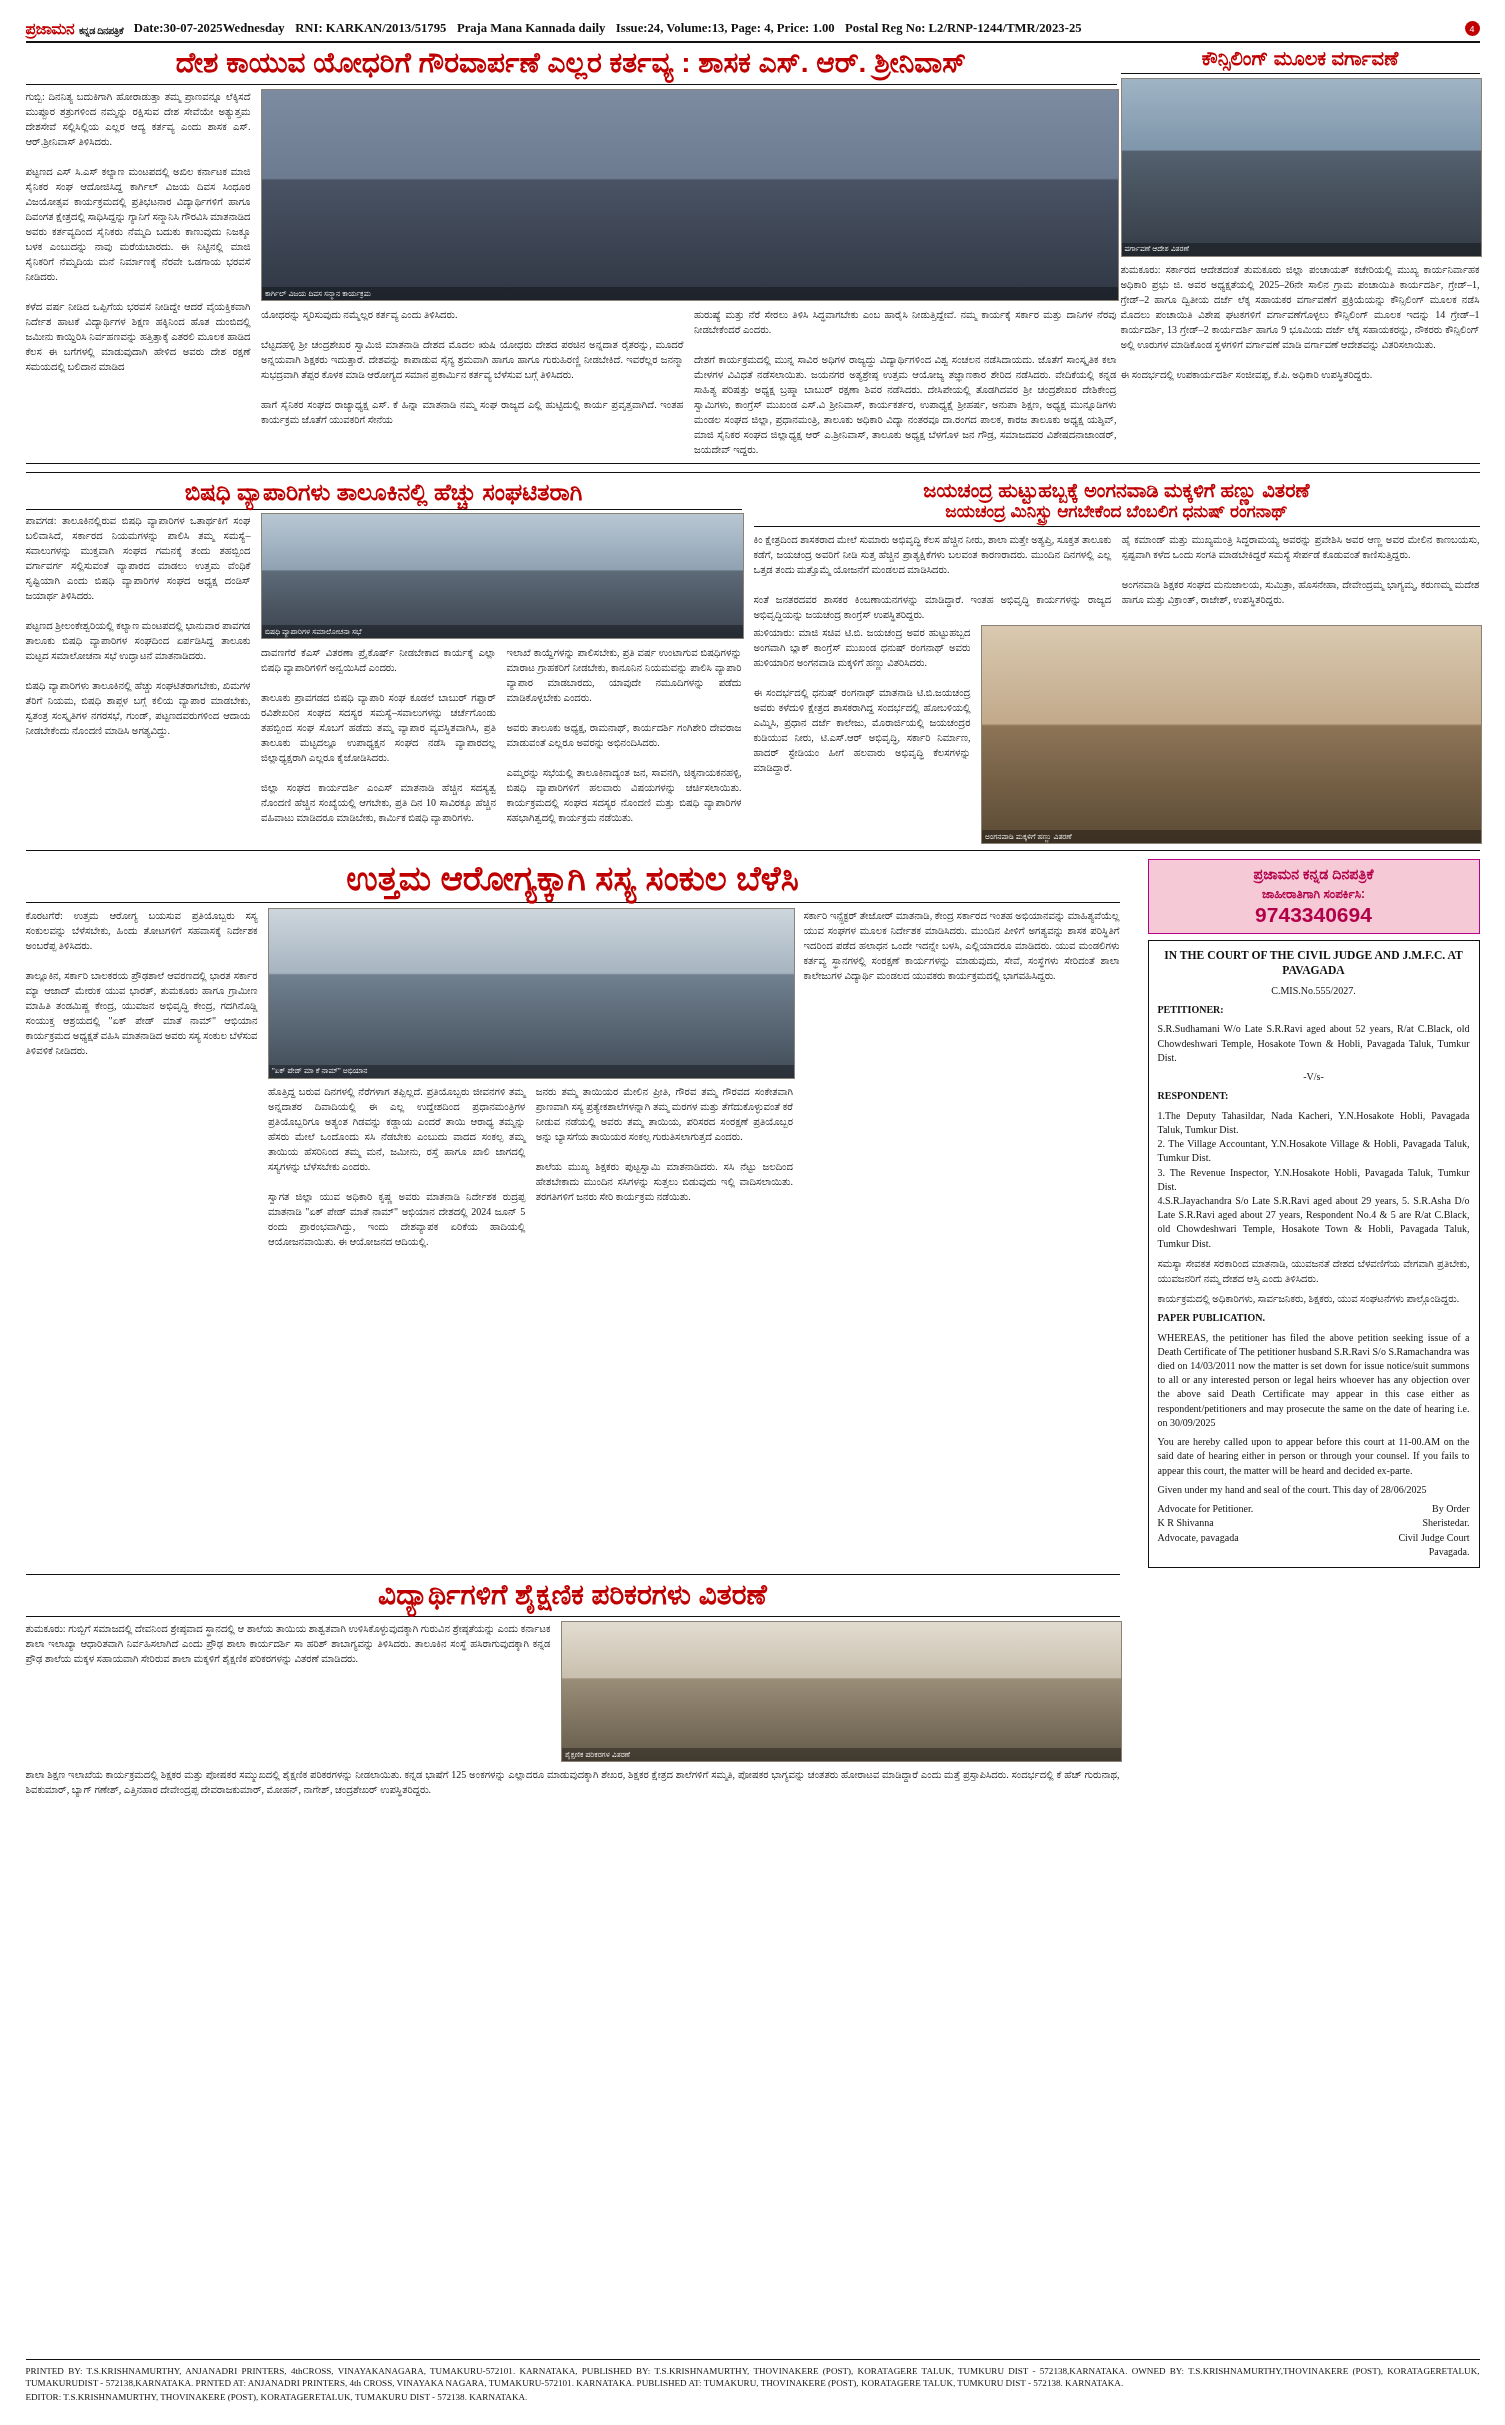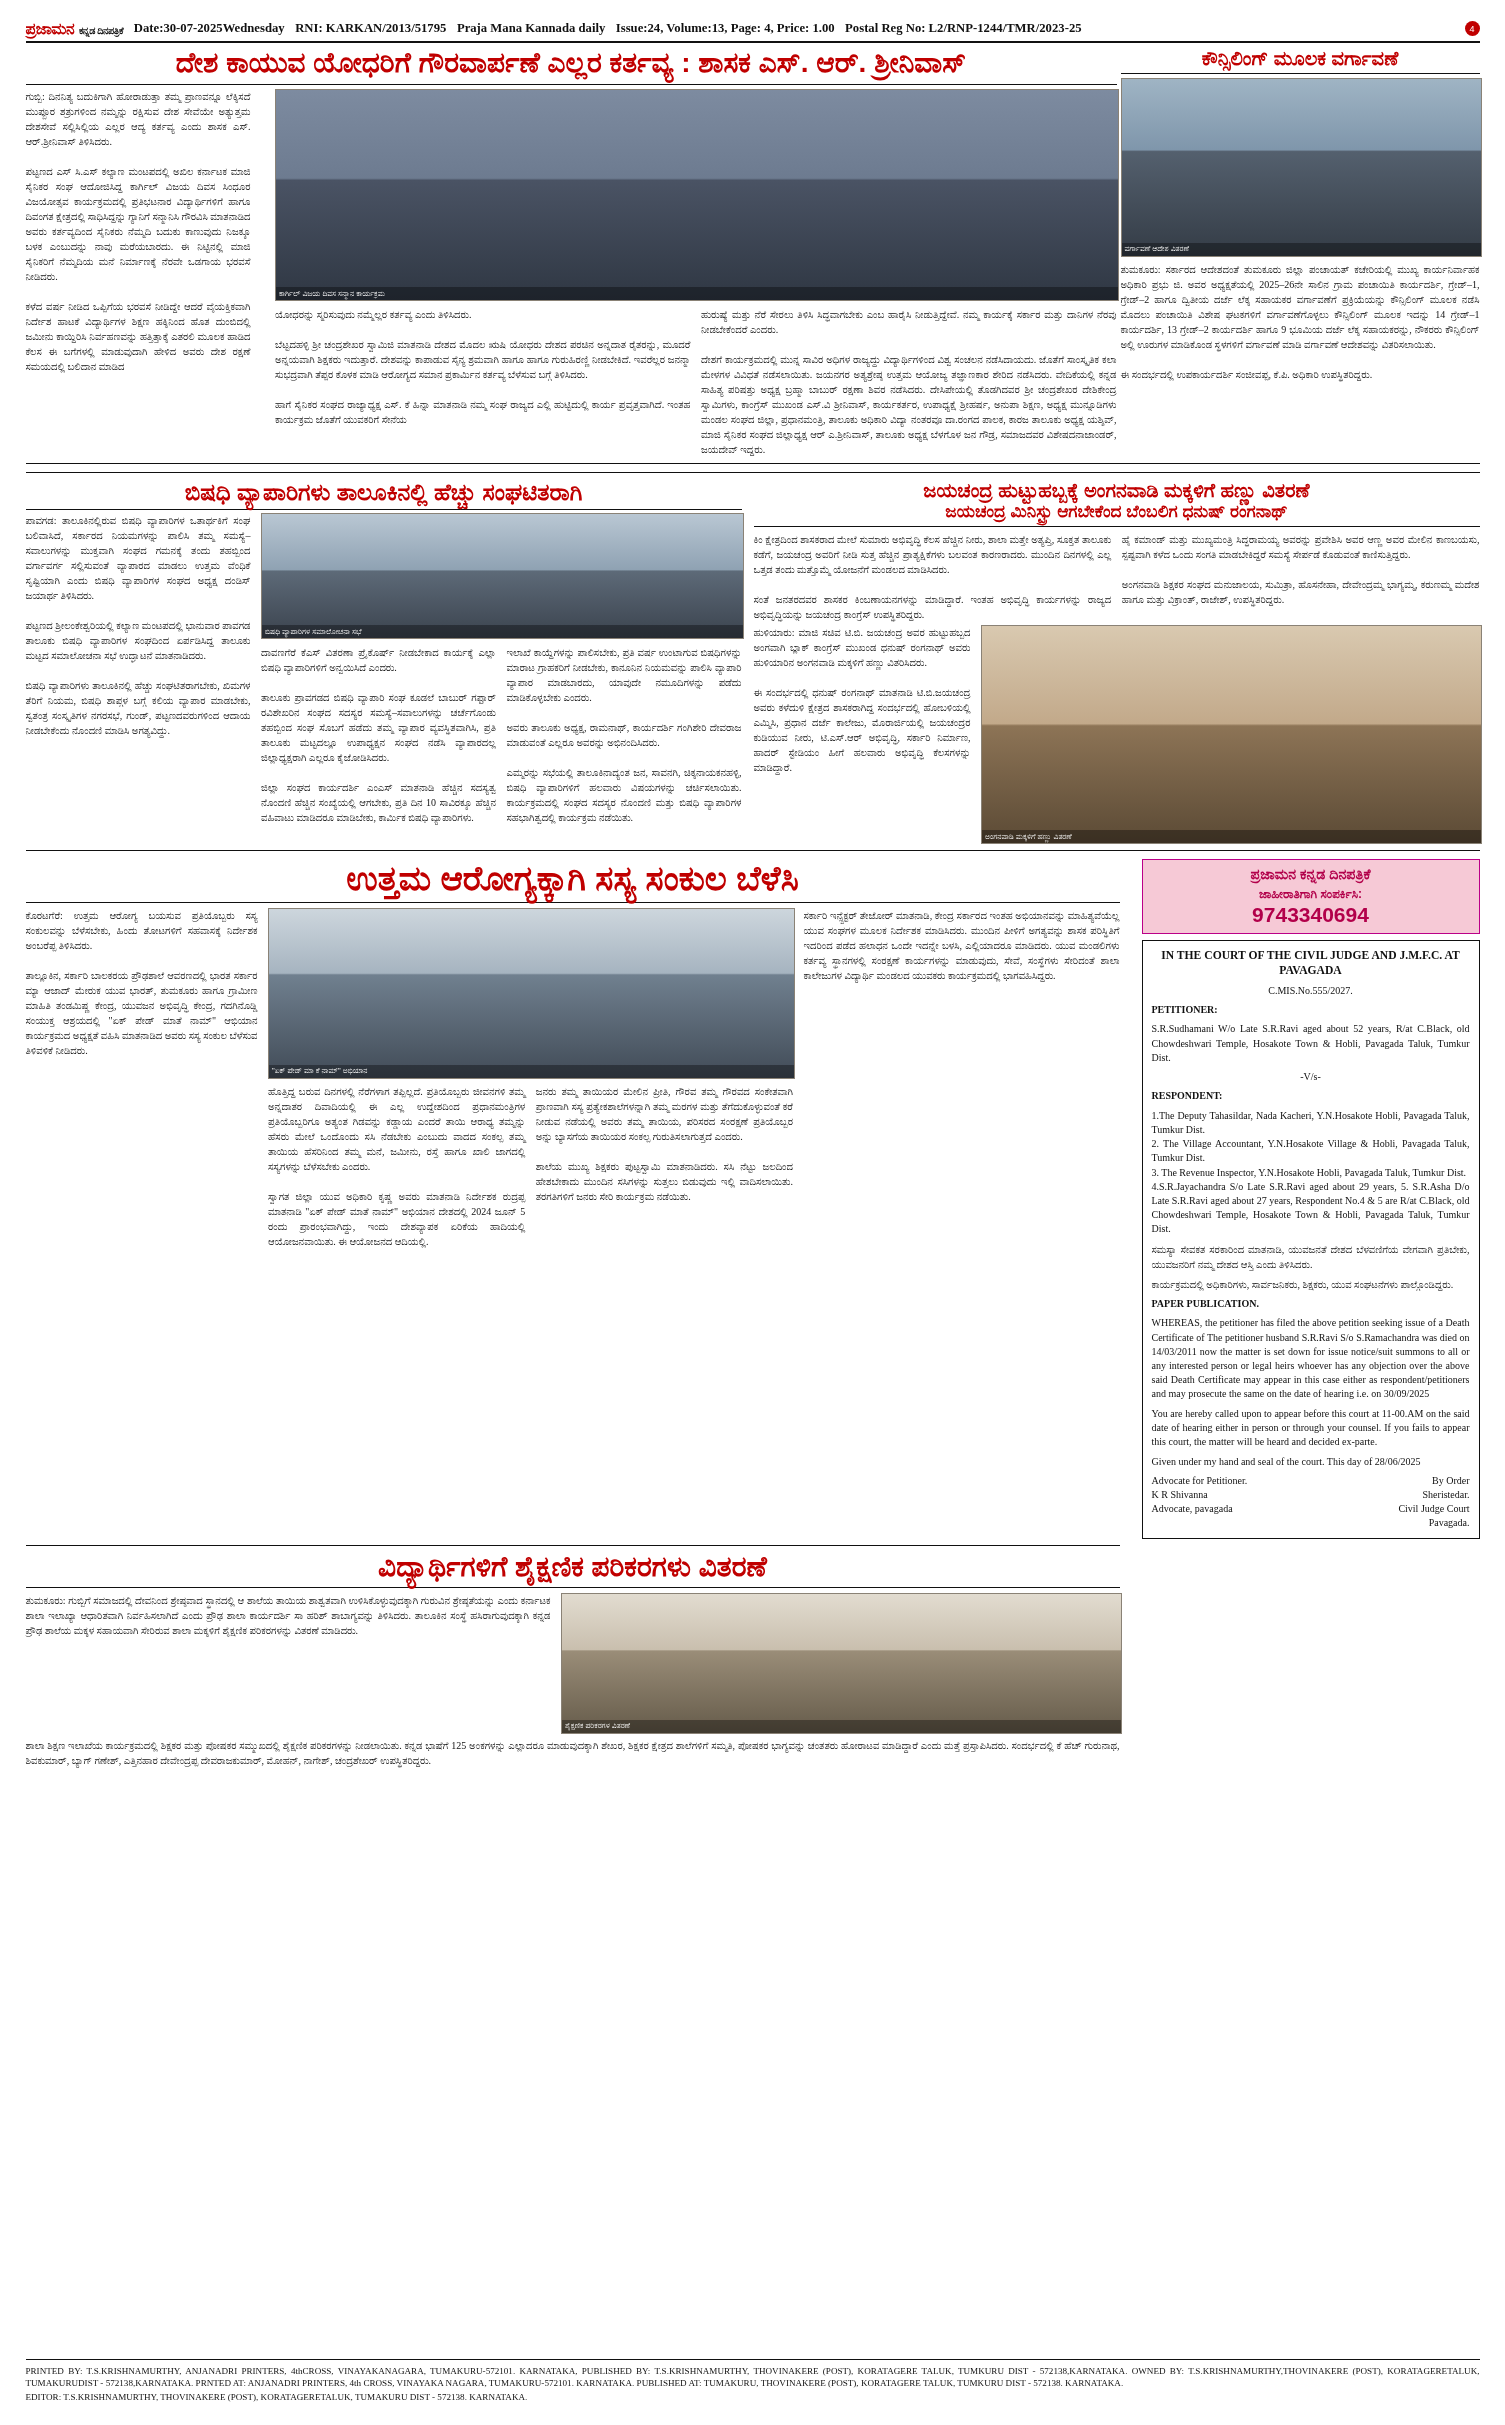--- a/index.html
+++ b/index.html
@@ -81,21 +81,21 @@
       <div class="hl hl-xl">ದೇಶ ಕಾಯುವ ಯೋಧರಿಗೆ ಗೌರವಾರ್ಪಣೆ ಎಲ್ಲರ ಕರ್ತವ್ಯ : ಶಾಸಕ ಎಸ್. ಆರ್. ಶ್ರೀನಿವಾಸ್</div>
       <div class="rule"></div>
       <div class="cols" style="margin-top:3px;">
         <div class="col" style="flex:0 0 225px;">
           <div class="kn" style="white-space:pre-line;">ಗುಬ್ಬಿ: ದಿನನಿತ್ಯ ಬದುಕಿಗಾಗಿ ಹೋರಾಡುತ್ತಾ ತಮ್ಮ ಪ್ರಾಣವನ್ನೂ ಲೆಕ್ಕಿಸದೆ ಮುಪ್ಪೂರ ಶತ್ರುಗಳಿಂದ ನಮ್ಮನ್ನು ರಕ್ಷಿಸುವ ದೇಶ ಸೇವೆಯೇ ಅತ್ಯುತ್ತಮ ದೇಶಸೇವೆ ಸಲ್ಲಿಸಿಲ್ಲಿಯ ಎಲ್ಲರ ಆದ್ಯ ಕರ್ತವ್ಯ ಎಂದು ಶಾಸಕ ಎಸ್. ಆರ್.ಶ್ರೀನಿವಾಸ್ ತಿಳಿಸಿದರು.
 
 ಪಟ್ಟಣದ ಎಸ್ ಸಿ.ಎಸ್ ಕಲ್ಯಾಣ ಮಂಟಪದಲ್ಲಿ ಅಖಿಲ ಕರ್ನಾಟಕ ಮಾಜಿ ಸೈನಿಕರ ಸಂಘ ಆದೋಜಿಸಿದ್ದ ಕಾರ್ಗಿಲ್ ವಿಜಯ ದಿವಸ ಸಿಂಧೂರ ವಿಜಯೋತ್ಸವ ಕಾರ್ಯಕ್ರಮದಲ್ಲಿ ಪ್ರತಿಭಟನಾರ ವಿದ್ಯಾರ್ಥಿಗಳಿಗೆ ಹಾಗೂ ದಿವಂಗತ ಕ್ಷೇತ್ರದಲ್ಲಿ ಸಾಧಿಸಿದ್ದನ್ನು ಗ್ಯಾನಿಗೆ ಸನ್ಮಾನಿಸಿ ಗೌರವಿಸಿ ಮಾತನಾಡಿದ ಅವರು ಕರ್ತವ್ಯದಿಂದ ಸೈನಿಕರು ನೆಮ್ಮದಿ ಬದುಕು ಕಾಣುವುದು ನಿಜಕ್ಕೂ ಬಳಕ ಎಂಬುದನ್ನು ನಾವು ಮರೆಯಬಾರದು. ಈ ನಿಟ್ಟಿನಲ್ಲಿ ಮಾಜಿ ಸೈನಿಕರಿಗೆ ನೆಮ್ಮದಿಯ ಮನೆ ನಿರ್ಮಾಣಕ್ಕೆ ನೆರವೇ ಒಡಗಾಯ ಭರವಸೆ ನೀಡಿದರು.
 
 ಕಳೆದ ವರ್ಷ ನೀಡಿದ ಒಪ್ಪಿಗೆಯ ಭರವಸೆ ನೀಡಿದ್ದೇ ಆದರೆ ವೈಯಕ್ತಿಕವಾಗಿ ನಿರ್ದೇಶ ಹಾಟಕೆ ವಿದ್ಯಾರ್ಥಿಗಳ ಶಿಕ್ಷಣ ಹಕ್ಕಿನಿಂದ ಹೊತ ದುಂಬಿದಲ್ಲಿ ಜಮೀನು ಕಾಯ್ದಿರಿಸಿ ನಿರ್ವಹಣವನ್ನು ಹತ್ತಿತ್ತಾಕ್ಕೆ ಎತರಲಿ ಮೂಲಕ ಹಾಡಿದ ಕೆಲಸ ಈ ಬಗೆಗಳಲ್ಲಿ ಮಾಡುವುದಾಗಿ ಹೇಳಿದ ಅವರು ದೇಶ ರಕ್ಷಣೆ ಸಮಯದಲ್ಲಿ ಬಲಿದಾನ ಮಾಡಿದ</div>
         </div>
-        <div class="col" style="flex:1;margin-left:14px;">
+        <div class="col" style="flex:1;">
           <div class="photo grp" style="width:100%;height:210px;">
             <div class="cap">ಕಾರ್ಗಿಲ್ ವಿಜಯ ದಿವಸ ಸನ್ಮಾನ ಕಾರ್ಯಕ್ರಮ</div>
           </div>
           <div class="cols" style="margin-top:6px;">
             <div class="col">
                   <div class="kn" style="white-space:pre-line;">ಯೋಧರನ್ನು ಸ್ಮರಿಸುವುದು ನಮ್ಮೆಲ್ಲರ ಕರ್ತವ್ಯ ಎಂದು ತಿಳಿಸಿದರು.
 
 ಬೆಟ್ಟದಹಳ್ಳಿ ಶ್ರೀ ಚಂದ್ರಶೇಖರ ಸ್ವಾಮಿಜಿ ಮಾತನಾಡಿ ದೇಶದ ಮೊದಲ ಋಷಿ ಯೋಧರು ದೇಶದ ಪರಚಿನ ಅನ್ನದಾತ ರೈತರನ್ನು, ಮೂದರೆ ಅನ್ನಯವಾಗಿ ಶಿಕ್ಷಕರು ಇದುತ್ತಾರೆ. ದೇಶವನ್ನು ಕಾಪಾಡುವ ಸೈನ್ಯ ಶ್ರಮವಾಗಿ ಹಾಗೂ ಹಾಗೂ ಗುರುಹಿರಣ್ಣಿ ನೀಡಬೇಕಿದೆ. ಇವರೆಲ್ಲರ ಜನನ್ಮಾ ಸುಭದ್ರವಾಗಿ ತೆಪ್ಪರ ಕೊಳಕ ಮಾಡಿ ಆರೋಗ್ಯದ ಸಮಾನ ಪ್ರಕಾರ್ಮಿನ ಕರ್ತವ್ಯ ಬೆಳೆಸುವ ಬಗ್ಗೆ ತಿಳಿಸಿದರು.
 
 ಹಾಗೆ ಸೈನಿಕರ ಸಂಘದ ರಾಜ್ಯಾಧ್ಯಕ್ಷ ಎಸ್. ಕೆ ಹಿನ್ನಾ ಮಾತನಾಡಿ ನಮ್ಮ ಸಂಘ ರಾಜ್ಯದ ಎಲ್ಲಿ ಹುಟ್ಟಿದುಲ್ಲಿ ಕಾರ್ಯ ಪ್ರವೃತ್ತವಾಗಿದೆ. ಇಂತಹ ಕಾರ್ಯಕ್ರಮ ಜೊತೆಗೆ ಯುವಕರಿಗೆ ಸೇನೆಯ</div>
@@ -185,21 +185,21 @@
         <div class="col" style="flex:1;">
           <div class="photo warm" style="width:100%;height:217px;">
             <div class="cap">ಅಂಗನವಾಡಿ ಮಕ್ಕಳಿಗೆ ಹಣ್ಣು ವಿತರಣೆ</div>
           </div>
         </div>
       </div>
     </div>
   </div>
 
   <div class="hdr-band2"></div>
-  <div style="display:flex;gap:22px;margin-top:3px;">
+  <div style="display:flex;gap:28px;margin-top:3px;">
     <div style="flex:0 0 1094px;">
       <div class="hl hl-xxl">ಉತ್ತಮ ಆರೋಗ್ಯಕ್ಕಾಗಿ ಸಸ್ಯ ಸಂಕುಲ ಬೆಳೆಸಿ</div>
       <div class="rule"></div>
       <div class="cols" style="margin-top:3px;">
         <div class="col" style="flex:0 0 232px;">
           <div class="kn" style="white-space:pre-line;">ಕೊರಟಗೆರೆ: ಉತ್ತಮ ಆರೋಗ್ಯ ಬಯಸುವ ಪ್ರತಿಯೊಬ್ಬರು ಸಸ್ಯ ಸಂಕುಲವನ್ನು ಬೆಳೆಸಬೇಕು, ಹಿಂದು ತೋಟಗಳಿಗೆ ಸಹವಾಸಕ್ಕೆ ನಿರ್ದೇಶಕ ಅಂಬರೆಪ್ಪ ತಿಳಿಸಿದರು.
 
 ತಾಲ್ಲೂಕಿನ, ಸರ್ಕಾರಿ ಬಾಲಕರಯ ಪ್ರೌಢಶಾಲೆ ಆವರಣದಲ್ಲಿ ಭಾರತ ಸರ್ಕಾರ ಮ್ಯಾ ಆಜಾದ್ ಮೇರುಕ ಯುವ ಭಾರತ್, ತುಮಕೂರು ಹಾಗೂ ಗ್ರಾಮೀಣ ಮಾಹಿತಿ ತಂಡಮಿಷ್ಣ ಕೇಂದ್ರ, ಯುವಜನ ಅಭಿವೃದ್ಧಿ ಕೇಂದ್ರ, ಗದಗಿನೊಡ್ಡಿ ಸಂಯುಕ್ತ ಆಶ್ರಯದಲ್ಲಿ "ಏಕ್ ಪೇಡ್ ಮಾತೆ ನಾಮ್" ಆಭಿಯಾನ ಕಾರ್ಯಕ್ರಮದ ಅಧ್ಯಕ್ಷತೆ ವಹಿಸಿ ಮಾತನಾಡಿದ ಅವರು ಸಸ್ಯ ಸಂಕುಲ ಬೆಳೆಸುವ ತಿಳಿವಳಿಕೆ ನೀಡಿದರು.</div>
         </div>
         <div class="col" style="flex:0 0 525px;">

